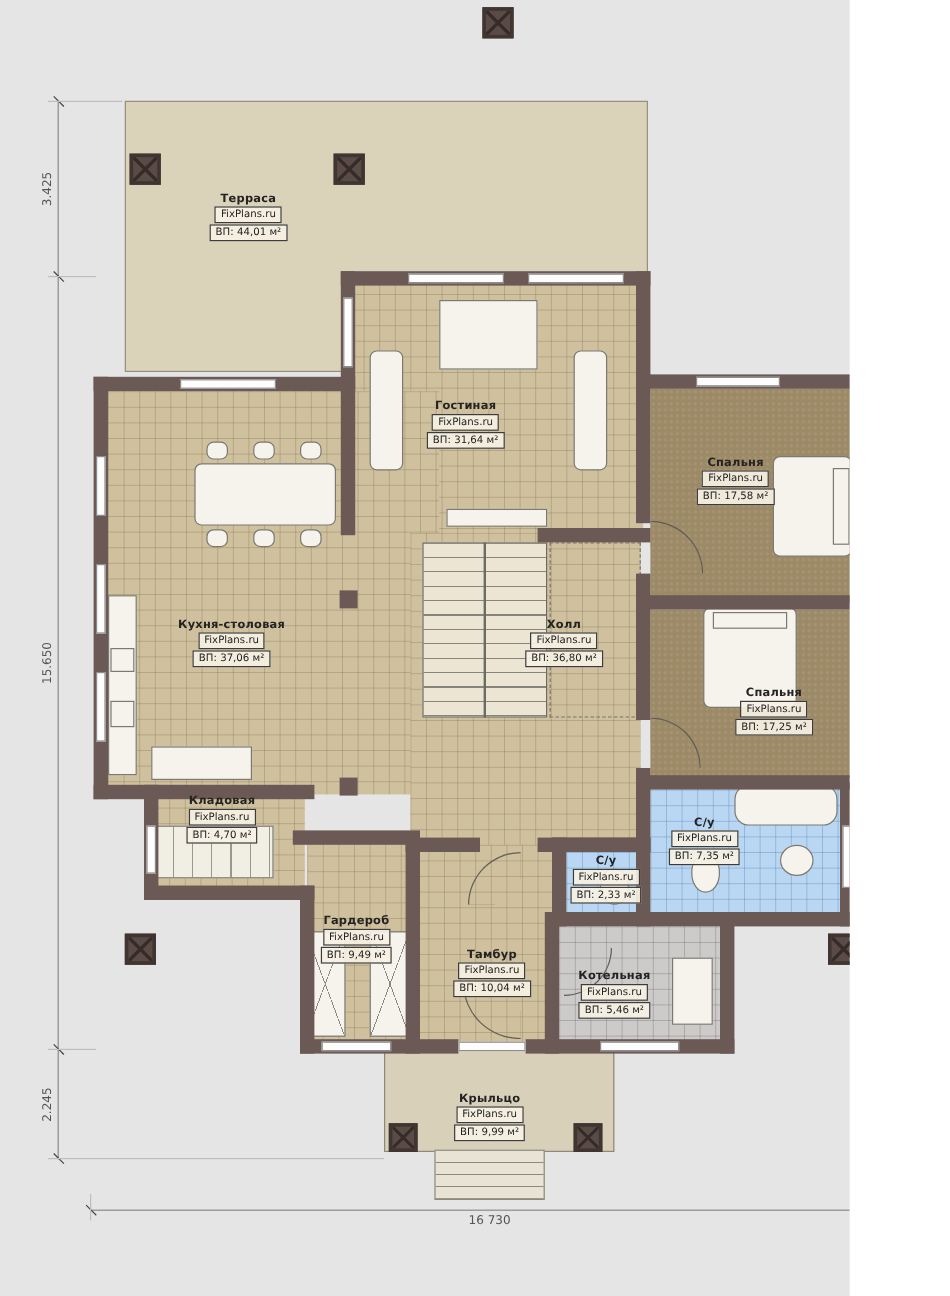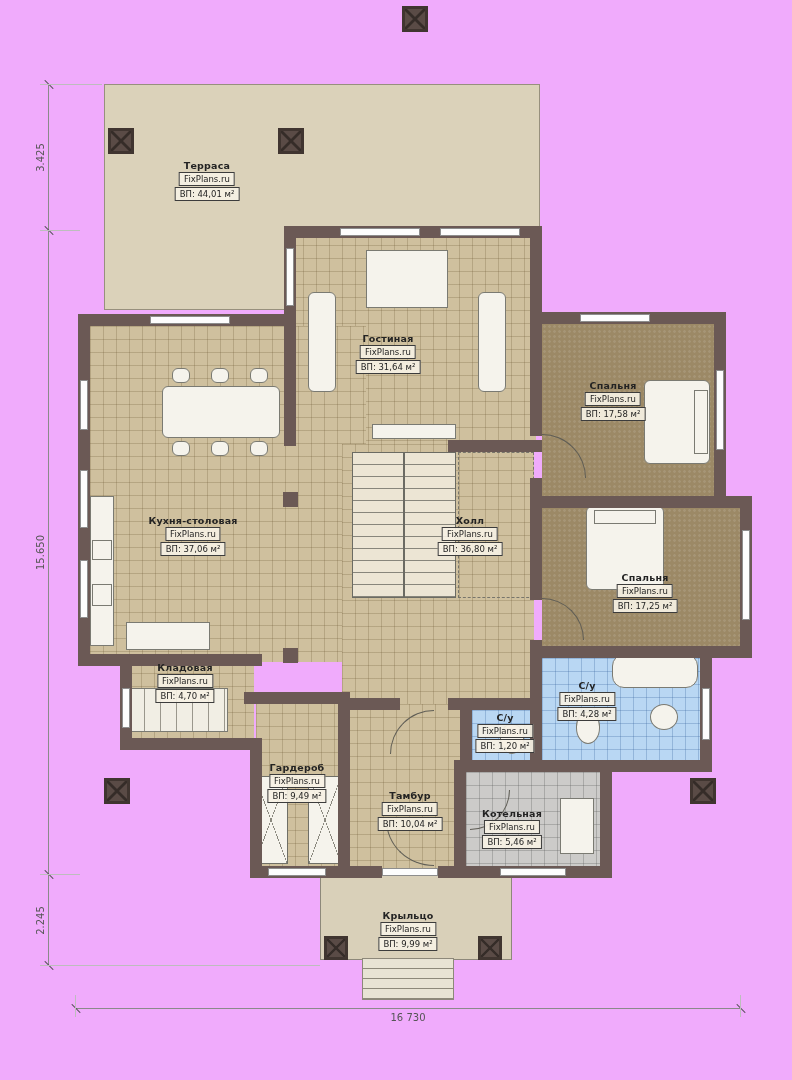--- a/index.html
+++ b/index.html
@@ -1,16 +1,16 @@
 <!DOCTYPE html>
 <html><head>
 <meta charset="utf-8">
 <style>
   html,body{margin:0;padding:0;background:#ffffff;}
-  #canvas{position:relative;width:792px;height:1080px;background:#f0abfc;overflow:hidden;
+  #canvas{position:relative;width:708px;height:1080px;background:#e5e5e5;overflow:hidden;
           font-family:"DejaVu Sans",sans-serif;}
   .abs{position:absolute;box-sizing:border-box;}
   
   .tile-tan{background-color:#cfc09e;
     background-image:linear-gradient(rgba(115,95,60,.28) 1px,transparent 1px),
                      linear-gradient(90deg,rgba(115,95,60,.28) 1px,transparent 1px);
     background-size:13px 13px;z-index:1;}
   .floor-bedroom{background-color:#9c8966;
     background-image:radial-gradient(rgba(255,255,255,.10) 1px,transparent 1.6px);
     background-size:5px 5px;z-index:1;}
@@ -216,26 +216,26 @@
     <span class="rl-box">ВП: 17,25 м²</span>
   </div>
   <div class="room-label" style="left:185px;top:662px;">
     <div class="rl-name">Кладовая</div>
     <span class="rl-box">FixPlans.ru</span>
     <span class="rl-box">ВП: 4,70 м²</span>
   </div>
   <div class="room-label" style="left:587px;top:680px;">
     <div class="rl-name">С/у</div>
     <span class="rl-box">FixPlans.ru</span>
-    <span class="rl-box">ВП: 4,28 м²</span>
+    <span class="rl-box">ВП: 7,35 м²</span>
   </div>
   <div class="room-label" style="left:505px;top:712px;">
     <div class="rl-name">С/у</div>
     <span class="rl-box">FixPlans.ru</span>
-    <span class="rl-box">ВП: 1,20 м²</span>
+    <span class="rl-box">ВП: 2,33 м²</span>
   </div>
   <div class="room-label" style="left:297px;top:762px;">
     <div class="rl-name">Гардероб</div>
     <span class="rl-box">FixPlans.ru</span>
     <span class="rl-box">ВП: 9,49 м²</span>
   </div>
   <div class="room-label" style="left:410px;top:790px;">
     <div class="rl-name">Тамбур</div>
     <span class="rl-box">FixPlans.ru</span>
     <span class="rl-box">ВП: 10,04 м²</span>

